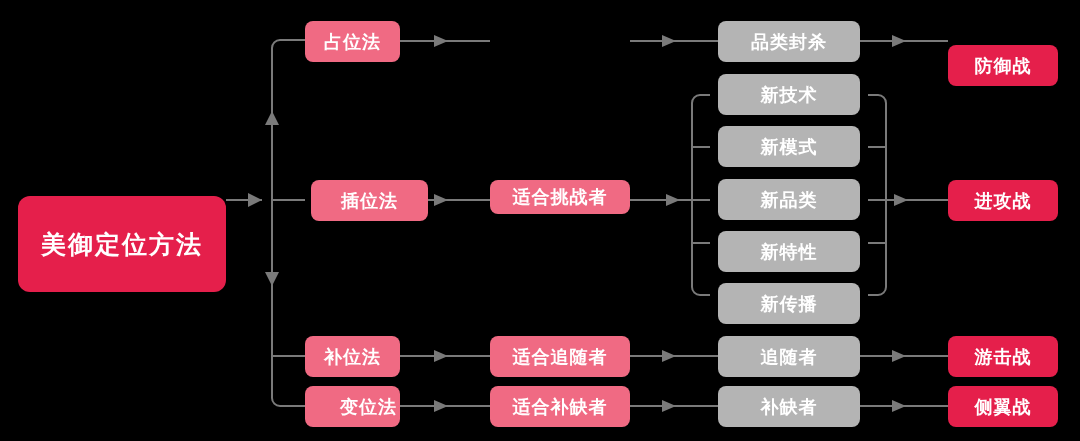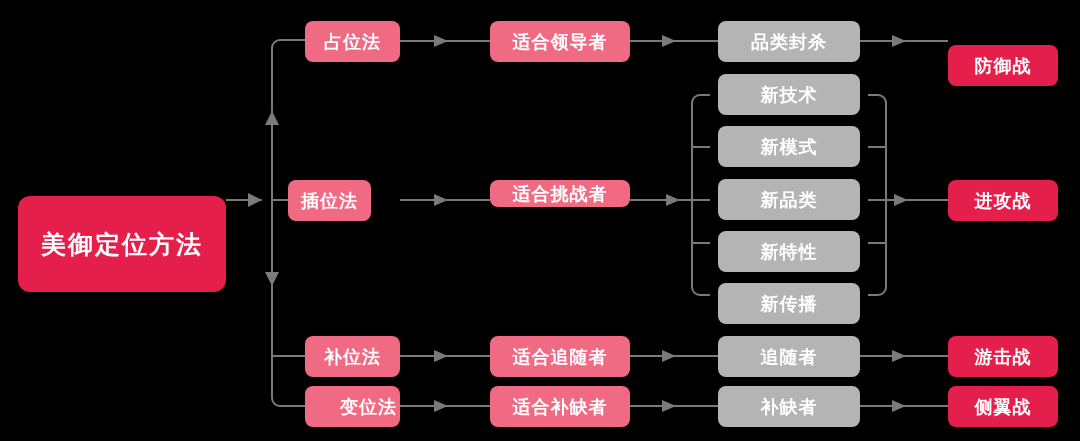--- a/index.html
+++ b/index.html
@@ -126,34 +126,31 @@
     <polygon class="wire-head" points="892,400 906,406 892,412"></polygon>
   </svg>
 
   <div class="node root" style="left:18px; top:152px; width:208px; height:96px;">
     <span>美御定位方法</span>
   </div>
 
   <div class="node pink" style="left:305px; top:21px; width:95px; height:41px;">
     <span>占位法</span>
   </div>
-  <div class="node pink" style="left:490px; top:21px; width:140px; height:41px;">
-    <span>适合领导者</span>
-  </div>
   <div class="node gray" style="left:718px; top:21px; width:142px; height:41px;">
     <span>品类封杀</span>
   </div>
   <div class="node crimson" style="left:948px; top:21px; width:110px; height:41px;margin-top:24px;">
     <span>防御战</span>
   </div>
 
-  <div class="node pink" style="left:288px; top:180px; width:83px; height:41px;">
+  <div class="node pink" style="left:311px; top:180px; width:117px; height:41px;">
     <span>插位法</span>
   </div>
-  <div class="node pink" style="left:490px; top:180px; width:140px; height:27px;">
+  <div class="node pink" style="left:490px; top:180px; width:140px; height:34px;">
     <span>适合挑战者</span>
   </div>
 
   <div class="node gray" style="left:718px; top:74px; width:142px; height:41px;">
     <span>新技术</span>
   </div>
   <div class="node gray" style="left:718px; top:126px; width:142px; height:41px;">
     <span>新模式</span>
   </div>
   <div class="node gray" style="left:718px; top:179px; width:142px; height:41px;">

